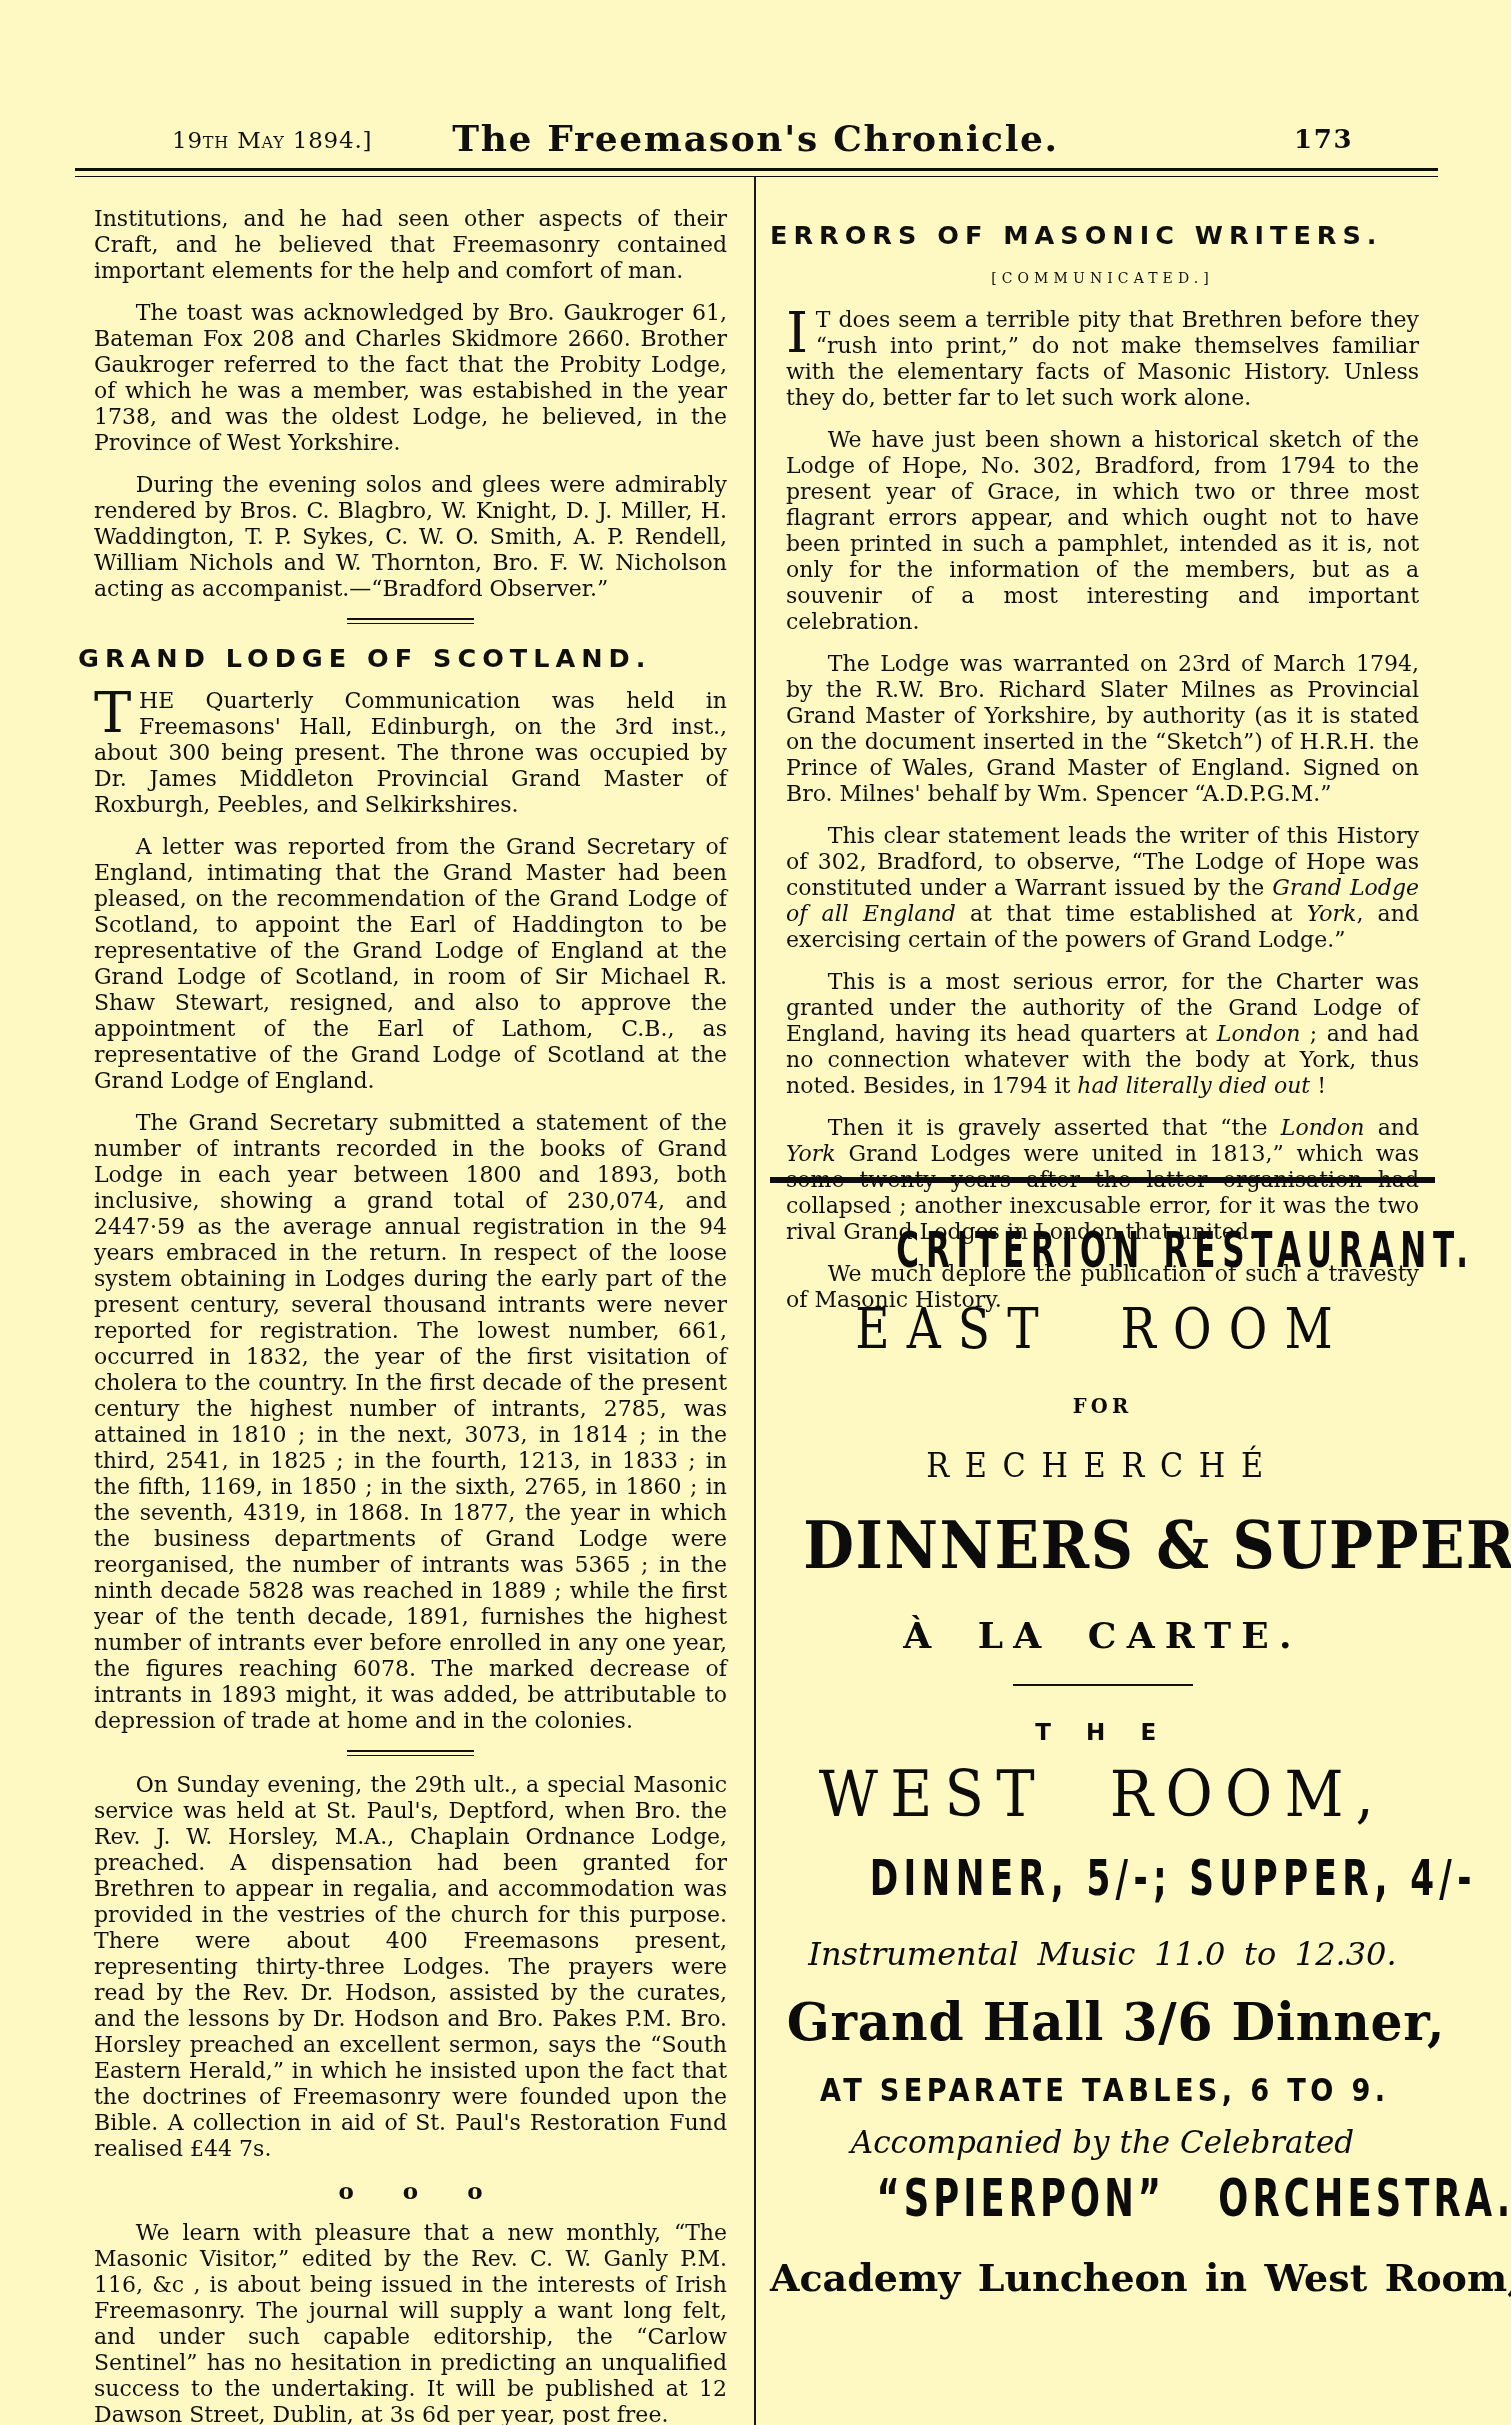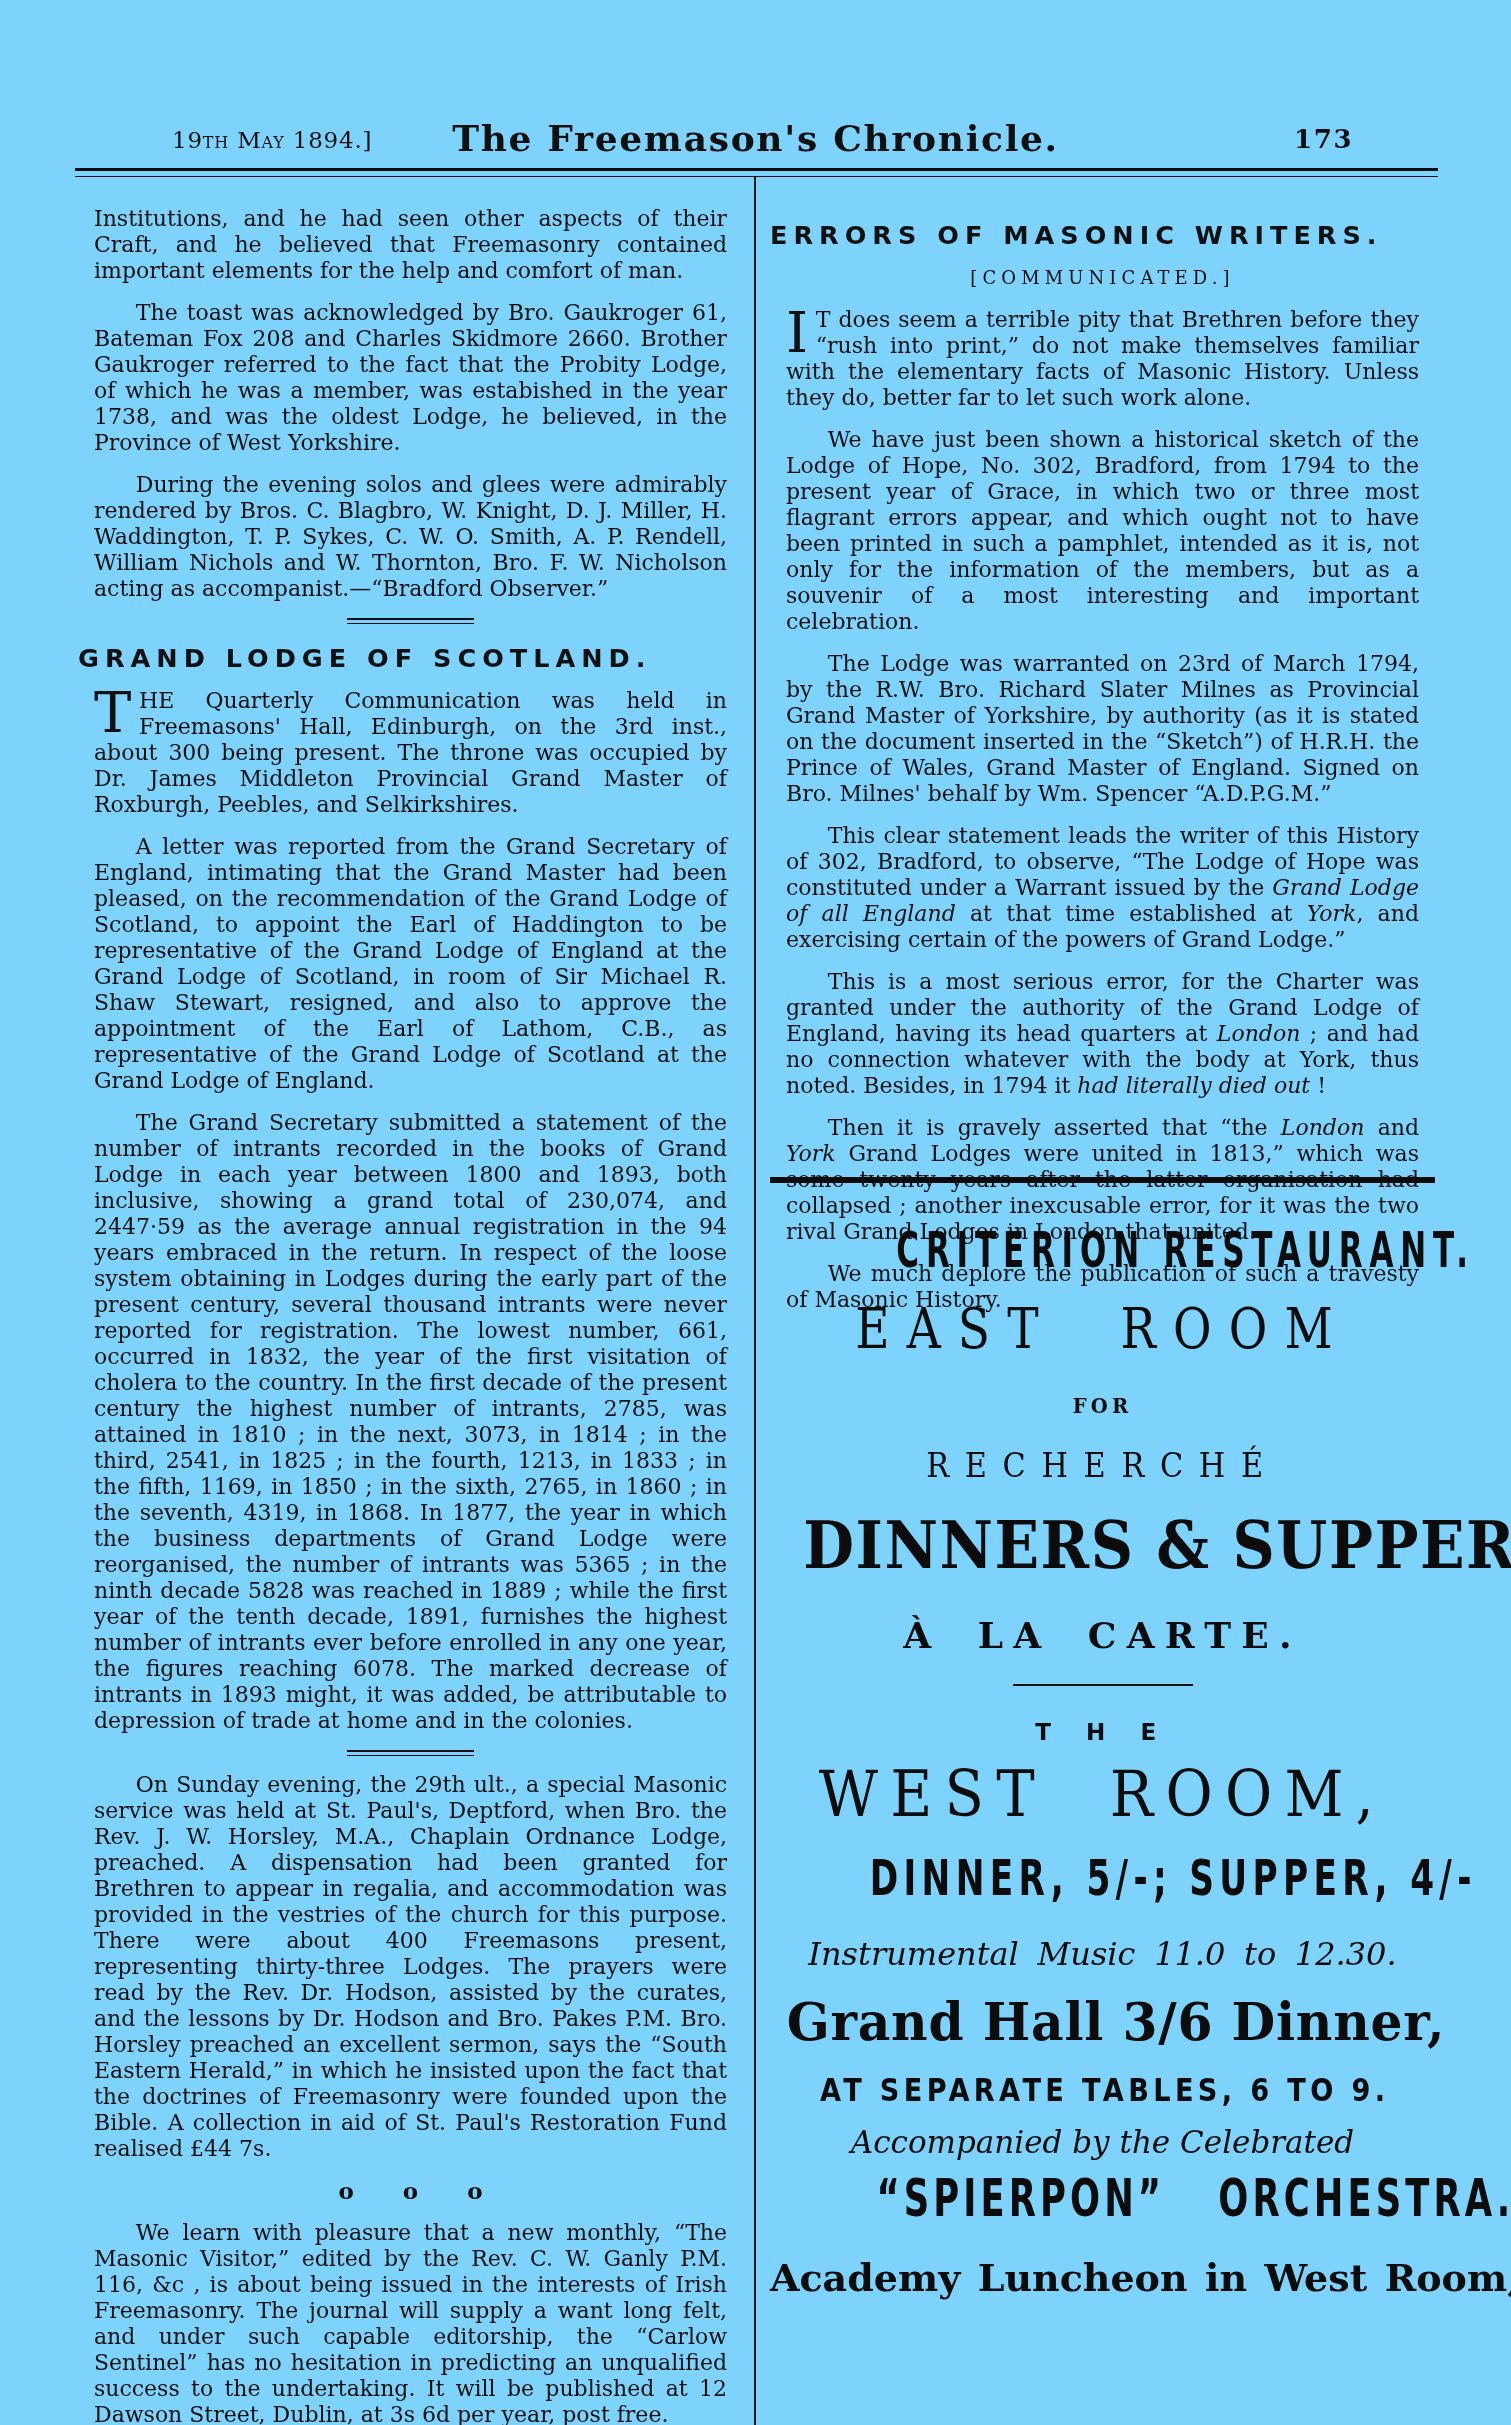--- a/index.html
+++ b/index.html
@@ -1,21 +1,21 @@
 <!DOCTYPE html>
 <html style="font-size:13.6px"><head>
 <meta charset="utf-8">
 <title>The Freemason's Chronicle — page 173</title>
 <style>
   html,body{margin:0;padding:0;}
   body{background:#e8e8e6;}
   .page{
     position:relative;
     width:1511px;height:2426px;
-    background:#7dd3fc;
+    background:#fef9c3;
     color:#101010;
     font-family:"DejaVu Serif","Liberation Serif",serif;
     overflow:hidden;
   }
   
   .hdr-date{position:absolute;left:172px;top:127px;font-size:23px;font-variant:small-caps;letter-spacing:0.8px;}
   .hdr-title{position:absolute;left:0;right:0;top:117px;text-align:center;font-size:36px;font-weight:700;letter-spacing:1.7px;}
   .hdr-page{position:absolute;left:1294px;top:124px;font-size:26px;font-weight:700;letter-spacing:1.7px;}
   .hdr-rule{position:absolute;left:75px;top:168px;width:1363px;height:5.1px;border-top:3.4px solid #0e0e0e;border-bottom:1.7px solid #0e0e0e;}
   .col-divider{position:absolute;left:754px;top:177px;bottom:0;width:1.7px;background:#1a1a1a;}
@@ -24,21 +24,21 @@
   .col{position:absolute;width:665px;font-size:22px;line-height:26px;text-align:justify;}
   .col p{margin:16px;}
   .left-col{left:78px;top:190px;}
   .right-col-text{left:770px;top:202px;}
   .p-indent{text-indent:1.9em;}
   .dropcap{float:left;font-size:56px;line-height:44px;margin:3.4px 7.6px 0 0;font-weight:400;}
 
   .section-rule{width:127px;height:3.4px;margin:13.6px auto 12px;border-top:2.5px solid #111;border-bottom:1.7px solid #111;}
   .article-heading{text-align:left;text-indent:0;font-family:"DejaVu Sans","Liberation Sans",sans-serif;
     font-weight:700;font-size:25.5px;letter-spacing:6px;margin:20.4px 0 17px !important;white-space:nowrap;}
-  .communicated{text-align:center;text-indent:0;font-size:18px;letter-spacing:5.1px;margin:1.7px 0 10.2px !important;}
+  .communicated{text-align:center;text-indent:0;font-size:14px;letter-spacing:5.1px;margin:1.7px 0 10.2px !important;}
   .ornament{text-align:center;text-indent:0;font-weight:700;font-size:23px;word-spacing:41px;margin:6.8px 0 5.1px !important;}
 
   
   .thick-rule{position:absolute;left:770px;top:1177px;width:665px;height:6px;background:#0c0c0c;}
   .advert{position:absolute;left:770px;top:1211px;width:665px;height:1113px;}
   .ad-line{position:absolute;left:0;right:0;text-align:center;white-space:nowrap;color:#0c0c0c;}
   .ad-criterion{top:10.2px;font-family:"DejaVu Sans",sans-serif;font-weight:700;font-size:50px;letter-spacing:11px;transform:scaleX(.62);}
   .ad-east{top:85px;font-size:56px;letter-spacing:20.4px;word-spacing:39px;transform:scaleX(.84);}
   .ad-for{top:184px;font-weight:700;font-size:19.5px;letter-spacing:4.2px;}
   .ad-recherche{top:235px;font-size:33px;letter-spacing:17px;transform:scaleX(.92);}

